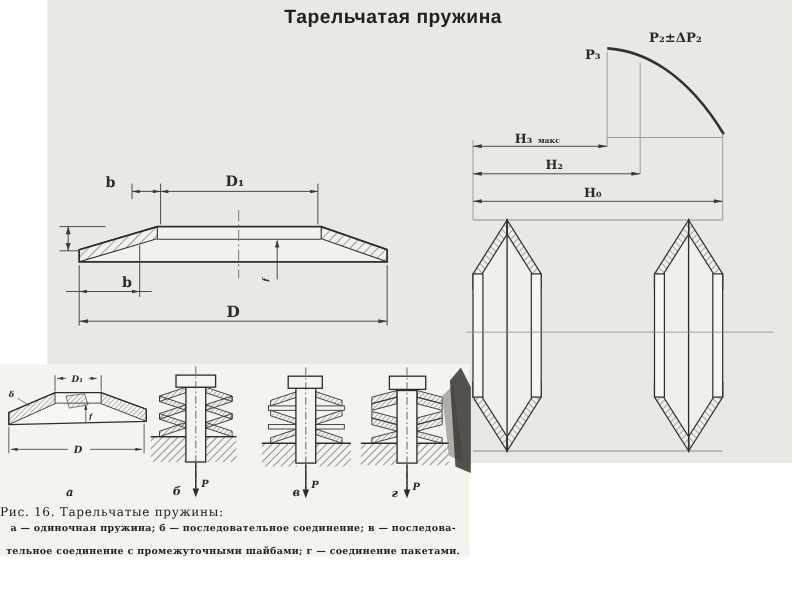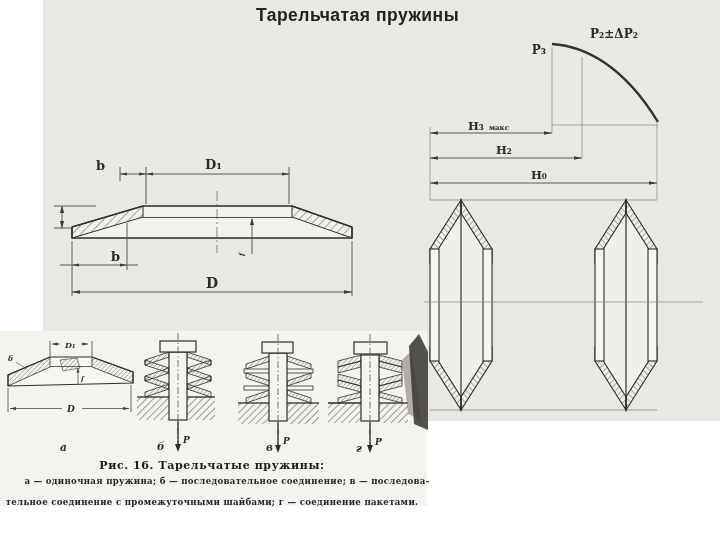--- a/index.html
+++ b/index.html
@@ -16,42 +16,42 @@
     background:#f4f3ee;
   }
   .svg-layer{position:absolute;left:0;top:0;width:720px;height:540px;}
   .slide-title{
     position:absolute;left:240px;top:5px;width:235px;
     font-family:"Liberation Sans",sans-serif;font-weight:bold;
     font-size:17.5px;letter-spacing:0.5px;color:#22211f;text-align:center;
     white-space:nowrap;
   }
   .caption-title{
-    position:absolute;left:0;top:459px;width:424px;text-align:center;
-    font-family:"DejaVu Serif",serif;font-weight:bold;font-size:11px;
+    position:absolute;left:0;top:459px;width:424px;
+    font-family:"DejaVu Serif",serif;font-weight:normal;font-size:11px;
     letter-spacing:0.6px;color:#1d1c1a;white-space:nowrap;
   }
   .caption-line{
     position:absolute;left:2px;width:420px;text-align:center;
     font-family:"DejaVu Serif",serif;font-size:8.6px;font-weight:bold;
     letter-spacing:0.3px;color:#26251f;white-space:nowrap;
   }
-  .cap1{top:476px;margin-left:15px;}
+  .cap1{top:476px;}
   .cap2{top:497px;}
   text{font-family:"DejaVu Serif",serif;fill:#2b2a27;}
   .dimtxt{font-weight:bold;}
   .ital{font-style:italic;font-weight:bold;}
 </style>
 </head>
 <body>
 
 <div class="main-scan"></div>
 <div class="figure-scan"></div>
 
-<div class="slide-title">Тарельчатая пружины</div>
+<div class="slide-title">Тарельчатая пружина</div>
 
 <svg class="svg-layer" viewBox="0 0 720 540" xmlns="http://www.w3.org/2000/svg">
   <defs>
     <pattern id="h45" width="6" height="6" patternUnits="userSpaceOnUse" patternTransform="rotate(45)">
       <line x1="0" y1="0" x2="0" y2="6" stroke="#56544e" stroke-width="1"></line>
     </pattern>
     <pattern id="h45f" width="4.5" height="4.5" patternUnits="userSpaceOnUse" patternTransform="rotate(45)">
       <line x1="0" y1="0" x2="0" y2="4.5" stroke="#55534d" stroke-width="0.9"></line>
     </pattern>
     <pattern id="h135" width="4.5" height="4.5" patternUnits="userSpaceOnUse" patternTransform="rotate(135)">

